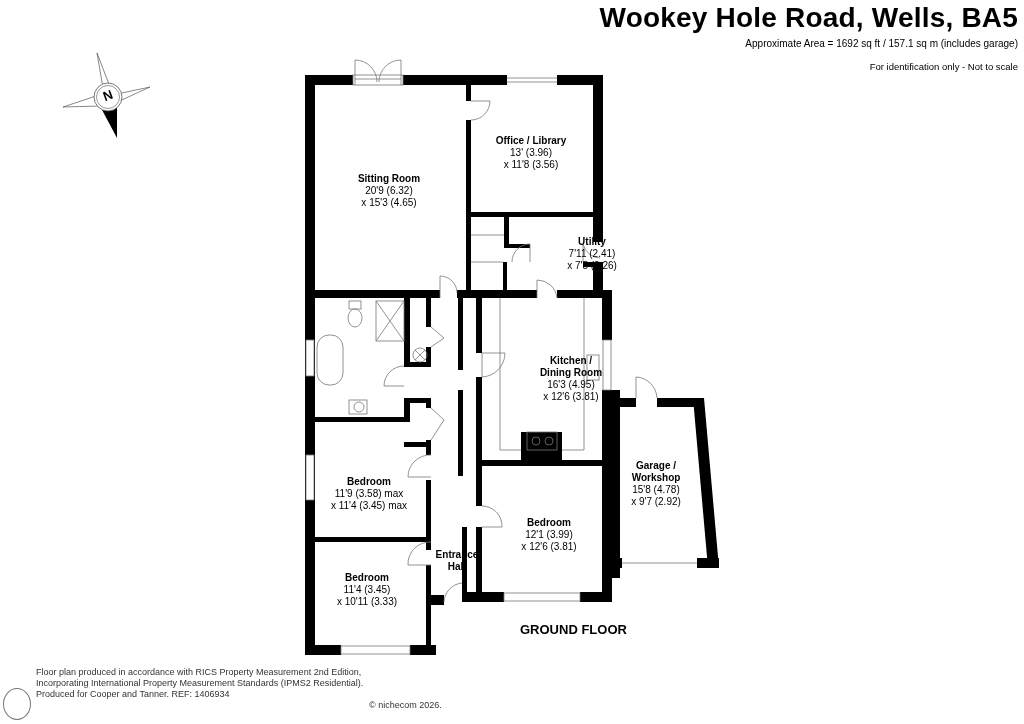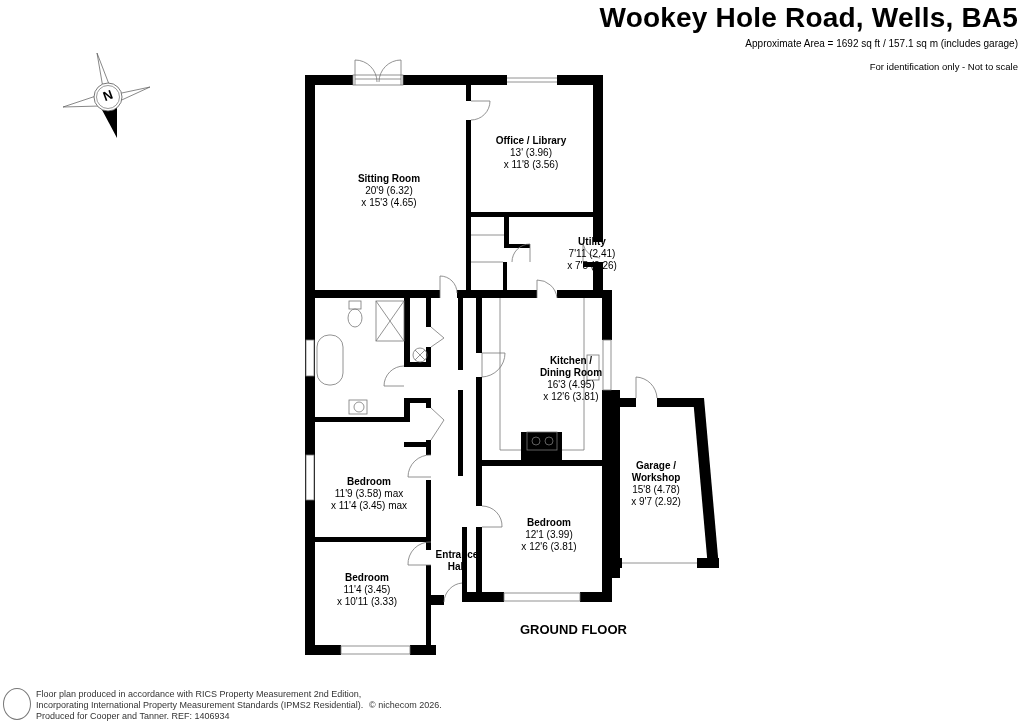--- a/index.html
+++ b/index.html
@@ -5,21 +5,21 @@
   html, body { margin:0; padding:0; background:#ffffff; }
   body { width:1024px; height:724px; position:relative; overflow:hidden; font-family:"Liberation Sans", sans-serif; color:#000; }
   .hdr-title { position:absolute; right:6px; top:2px; font-size:28px; font-weight:bold; letter-spacing:0.2px; white-space:nowrap; }
   .hdr-area { position:absolute; right:6px; top:38px; font-size:10px; white-space:nowrap; }
   .hdr-note { position:absolute; right:6px; top:61px; font-size:9.5px; white-space:nowrap; }
   svg.plan { position:absolute; left:0; top:0; }
   .room-label { position:absolute; text-align:center; font-size:10px; line-height:12px; white-space:nowrap; transform:translateX(-50%); }
   .room-label .name { font-weight:bold; display:block; }
   .room-label .dim { display:block; }
   .floor-label { position:absolute; left:520px; top:622px; font-size:13px; font-weight:bold; white-space:nowrap; }
-  .footer { position:absolute; left:36px; top:667px; font-size:9px; line-height:11px; color:#333;margin-top:22px; }
+  .footer { position:absolute; left:36px; top:667px; font-size:9px; line-height:11px; color:#333; }
   .footer .line { display:block; white-space:nowrap; }
   .copyright { position:absolute; left:369px; top:700px; font-size:9px; color:#333; white-space:nowrap; }
   .footer-logo { position:absolute; left:3px; top:688px; width:26px; height:30px; border:1px solid #777; border-radius:50%; }
 </style>
 </head>
 <body>
 
 <div class="hdr-title">Wookey Hole Road, Wells, BA5</div>
 <div class="hdr-area">Approximate Area = 1692 sq ft / 157.1 sq m (includes garage)</div>
 <div class="hdr-note">For identification only - Not to scale</div>

